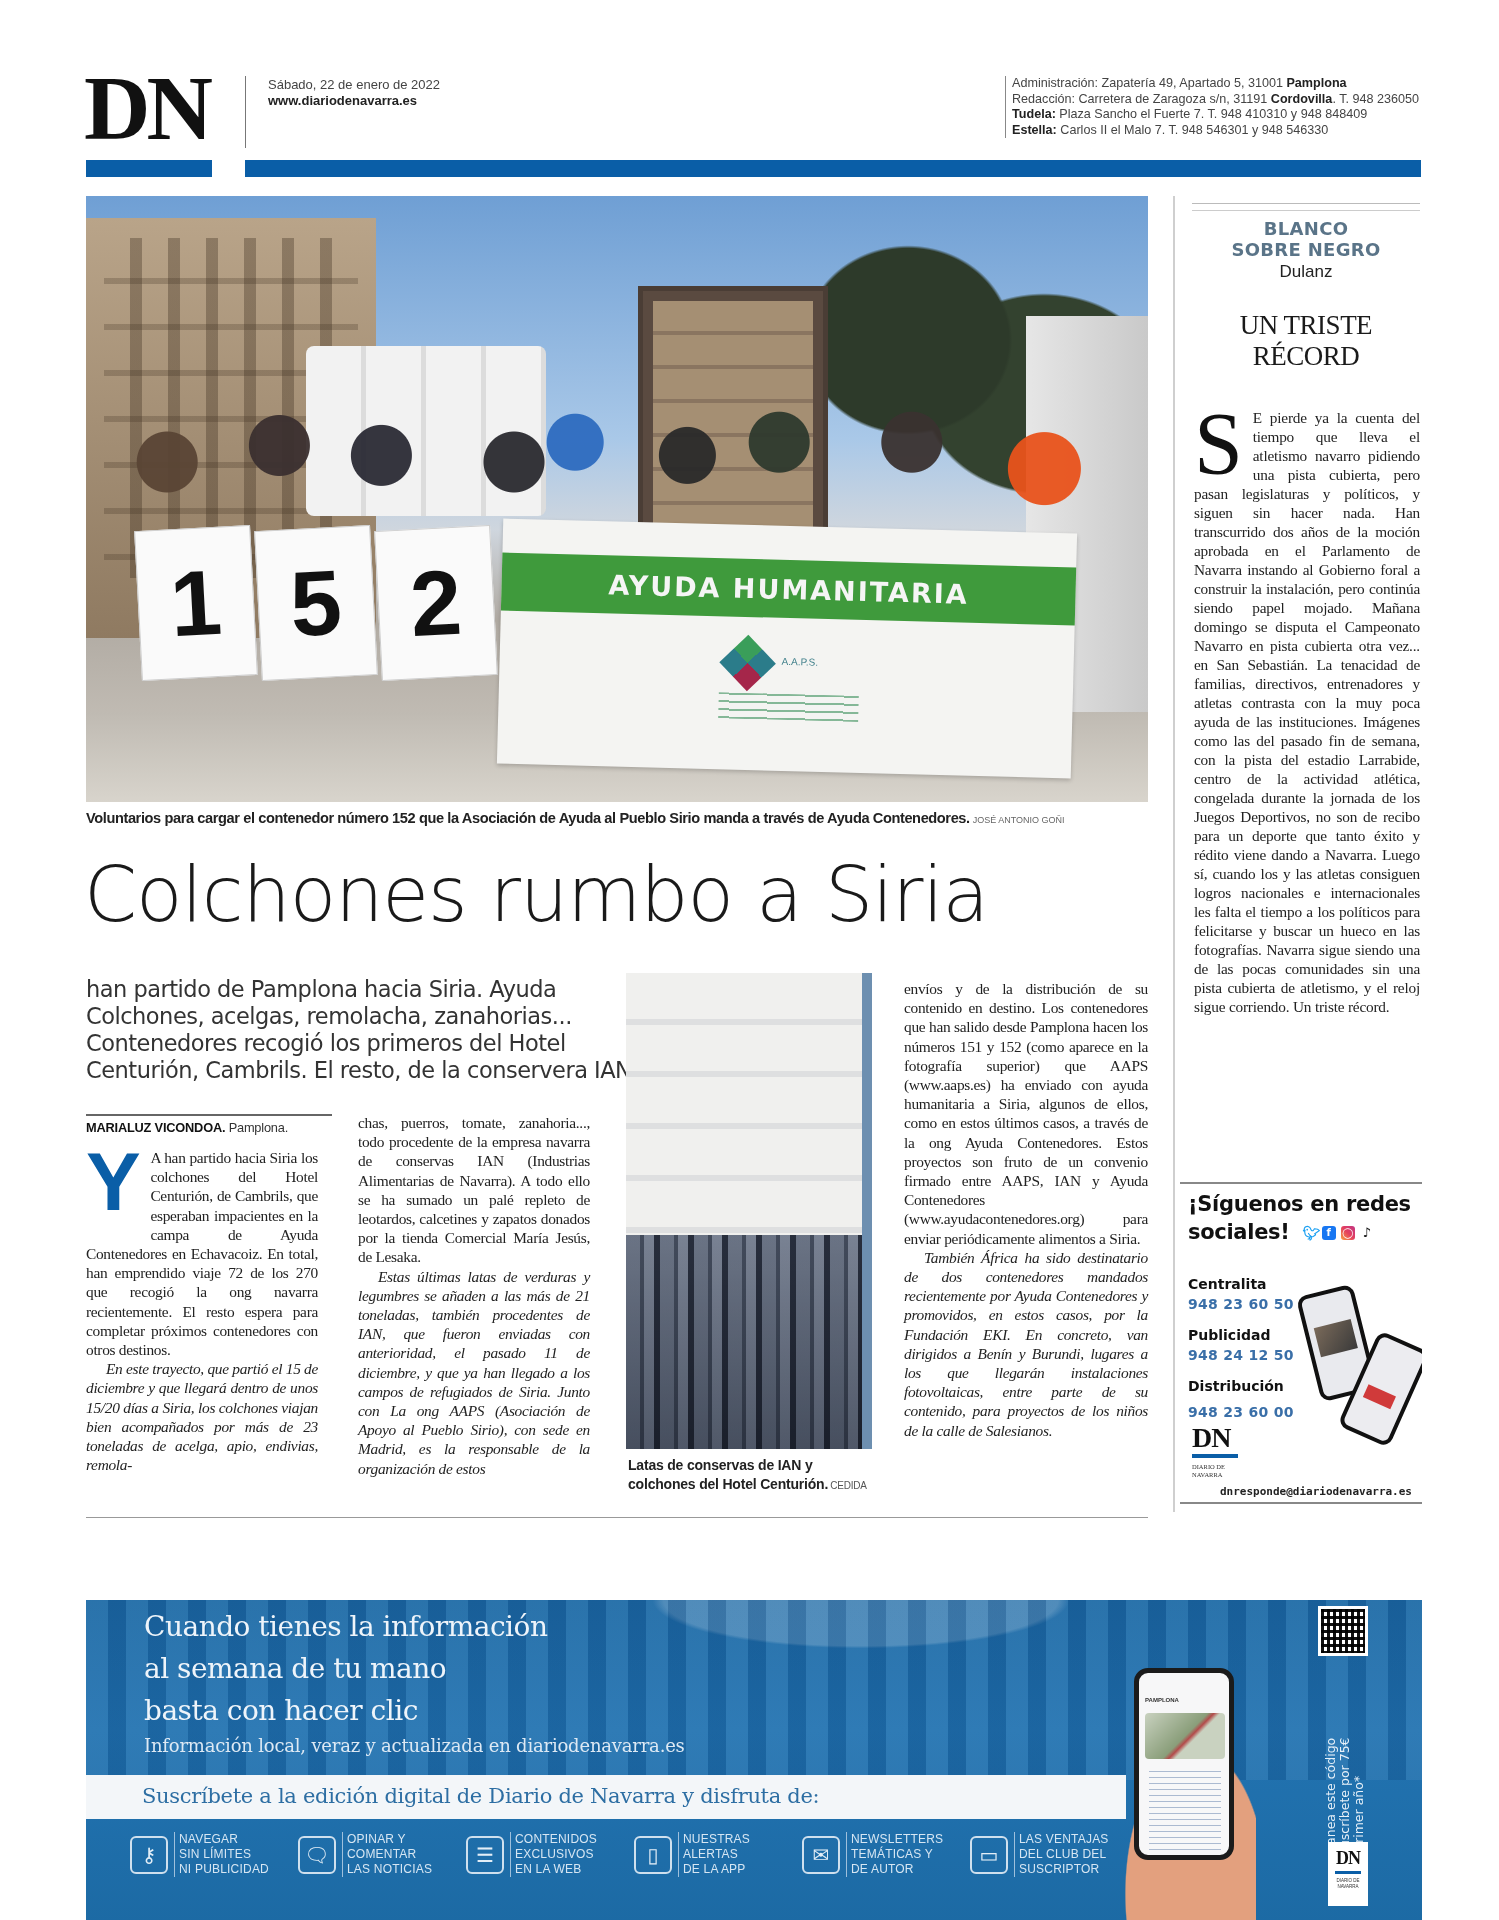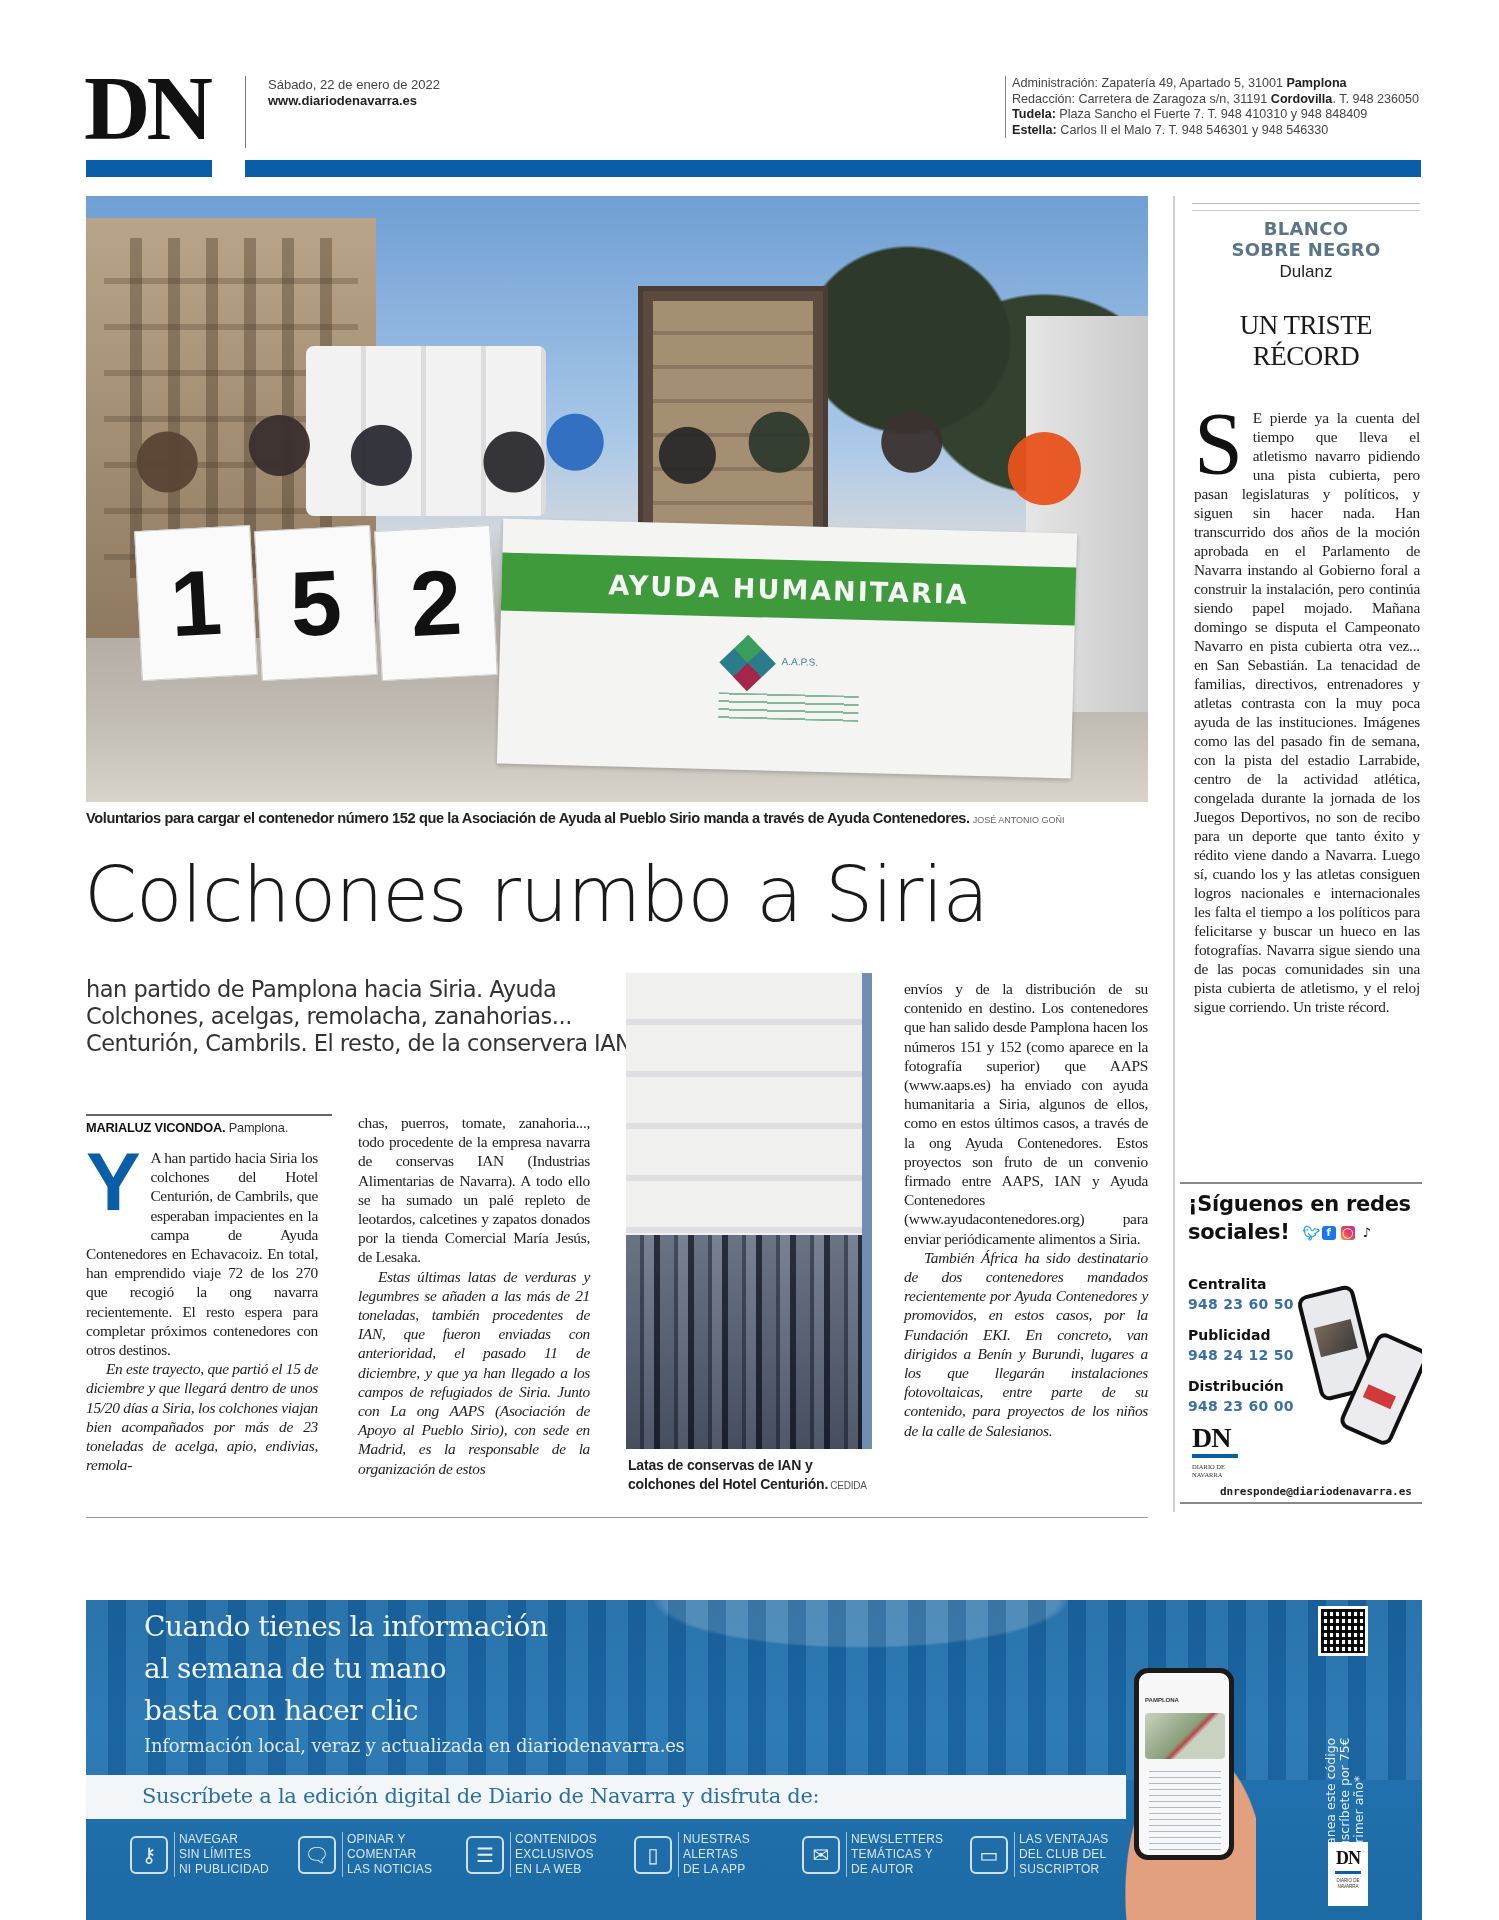--- a/index.html
+++ b/index.html
@@ -175,20 +175,21 @@
   </div>
 </div>
 <div class="caption-main">
   <span>Voluntarios para cargar el contenedor número 152 que la Asociación de Ayuda al Pueblo Sirio manda a través de Ayuda Contenedores.</span><span class="credit">JOSÉ ANTONIO GOÑI</span>
 </div>
 
 <h1 class="headline">Colchones rumbo a Siria</h1>
 <div class="subhead">
   <span>han partido de Pamplona hacia Siria. Ayuda</span>
   <span>Colchones, acelgas, remolacha, zanahorias...</span>
+  <span>Contenedores recogió los primeros del Hotel</span>
   <span>Centurión, Cambrils. El resto, de la conservera IAN</span>
 </div>
 
 <div class="byline">
   <b>MARIALUZ VICONDOA.</b> <span>Pamplona.</span>
 </div>
 
 <div class="col col1">
   <span class="dropcap-y">Y</span>
   <p>A han partido hacia Siria los colchones del Hotel Centurión, de Cambrils, que esperaban impacientes en la campa de Ayuda Contenedores en Echavacoiz. En total, han emprendido viaje 72 de los 270 que recogió la ong navarra recientemente. El resto espera para completar próximos contenedores con otros destinos.</p>
@@ -243,21 +244,21 @@
         <span class="sa-icon sa-ig">◯</span>
         <span class="sa-icon sa-tt">♪</span>
       </span>
     </div>
   </div>
   <div class="sa-label" style="top:92px;">Centralita</div>
   <div class="sa-phone" style="top:112px;">948 23 60 50</div>
   <div class="sa-label" style="top:143px;">Publicidad</div>
   <div class="sa-phone" style="top:163px;">948 24 12 50</div>
   <div class="sa-label" style="top:194px;">Distribución</div>
-  <div class="sa-phone" style="top:214px;">948 23 60 00</div>
+  <div class="sa-phone" style="top:220px;">948 23 60 00</div>
   <div class="sa-phones-img">
     <div class="sa-ph1"></div>
     <div class="sa-ph2"></div>
   </div>
   <div class="sa-logo">DN</div>
   <div class="sa-logo-bar"></div>
   <div class="sa-logo-sub">DIARIO DE NAVARRA</div>
   <div class="sa-email">dnresponde@diariodenavarra.es</div>
 </div>
 

